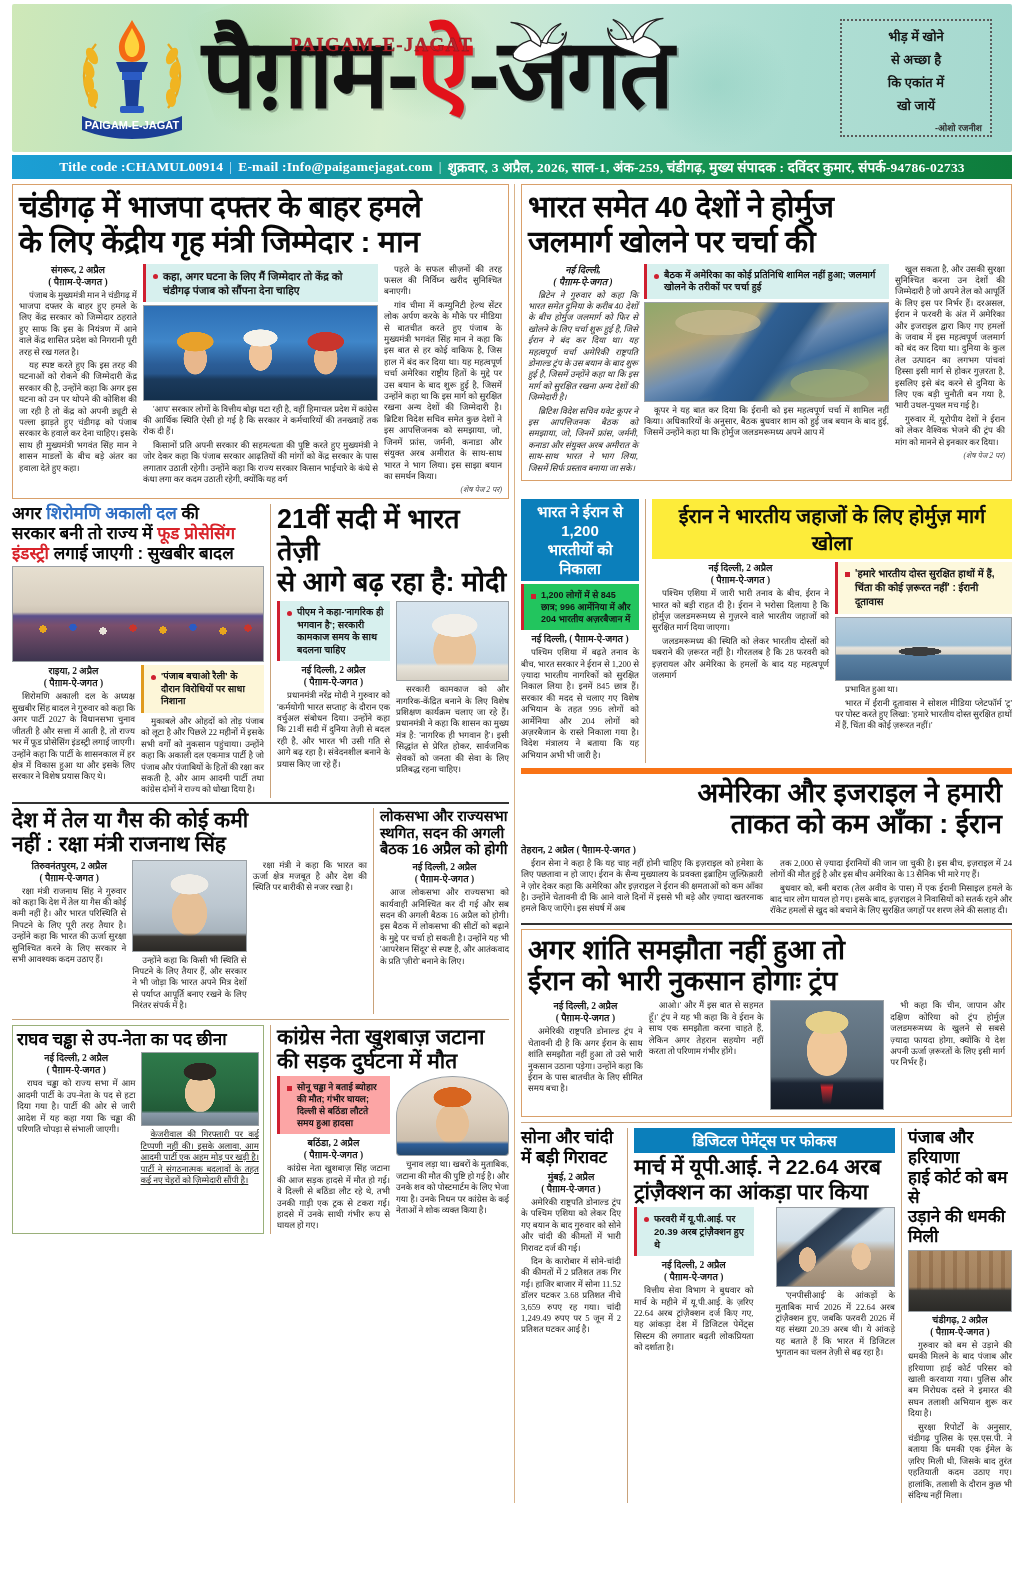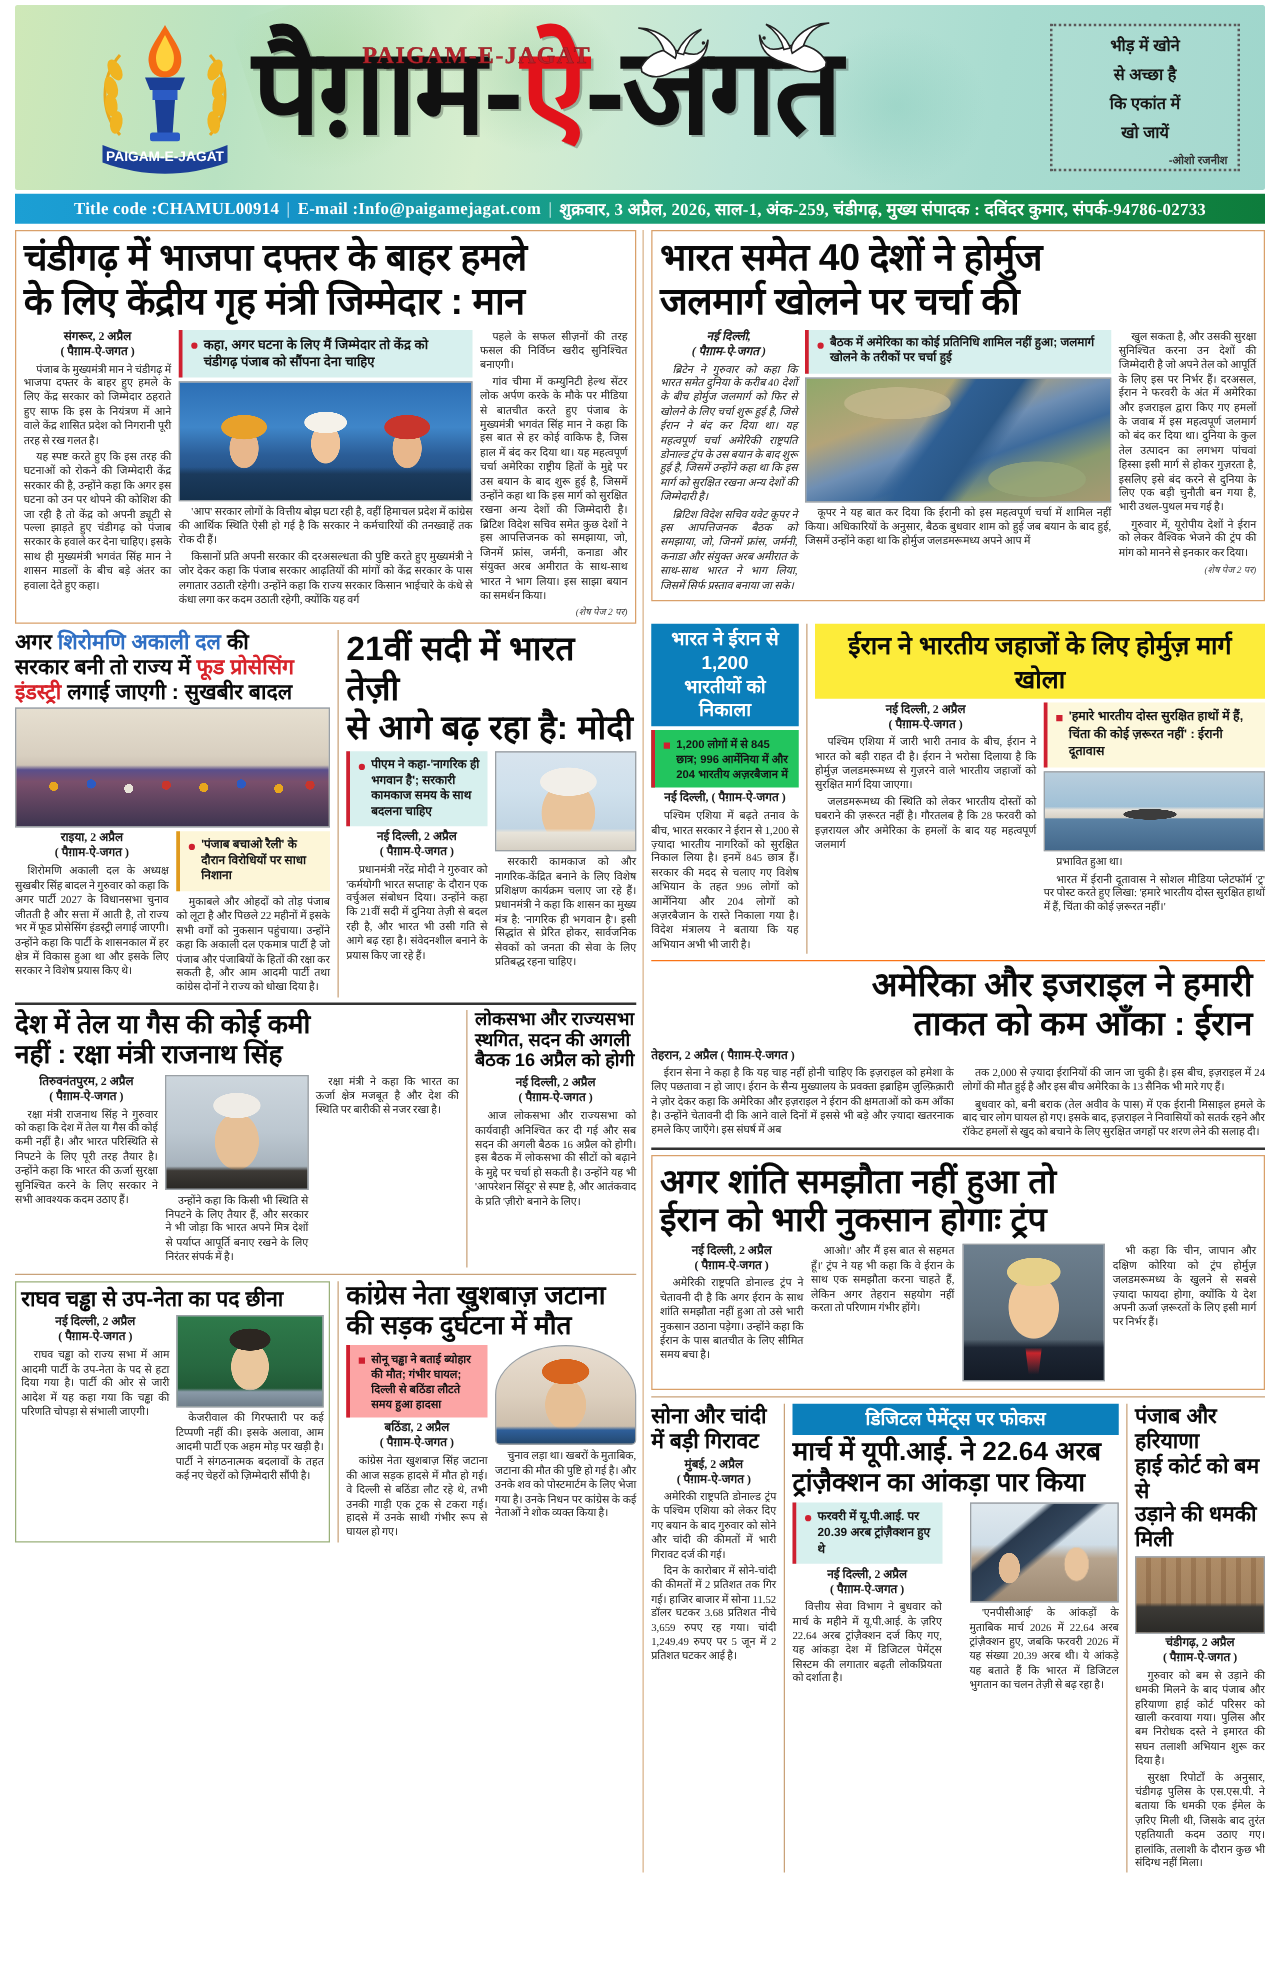--- a/index.html
+++ b/index.html
@@ -255,21 +255,21 @@
                  radial-gradient(ellipse 22px 30px at 50% 52%, #f0c49a 0%, #f0c49a 52%, transparent 54%),
                  radial-gradient(ellipse 22px 30px at 78% 56%, #e8b78c 0%, #e8b78c 52%, transparent 54%);"></div>
               <div class="ov" style="background:
                  radial-gradient(ellipse 30px 16px at 22% 38%, #e8a12a 0%, #e8a12a 60%, transparent 62%),
                  radial-gradient(ellipse 28px 14px at 50% 34%, #f5f2ea 0%, #f5f2ea 60%, transparent 62%),
                  radial-gradient(ellipse 30px 16px at 78% 38%, #c9352c 0%, #c9352c 60%, transparent 62%);"></div>
               <div class="ov" style="background:linear-gradient(180deg,transparent 72%,#1b3a5c 78%,#14304c 100%);"></div>
             </div>
             <div class="bodytext" style="margin-top:3px;">
               <p>'आप' सरकार लोगों के वित्तीय बोझ घटा रही है, वहीं हिमाचल प्रदेश में कांग्रेस की आर्थिक स्थिति ऐसी हो गई है कि सरकार ने कर्मचारियों की तनख्वाहें तक रोक दी हैं।</p>
-              <p>किसानों प्रति अपनी सरकार की दरअसल्धता की पुष्टि करते हुए मुख्यमंत्री ने जोर देकर कहा कि पंजाब सरकार आढ़तियों की मांगों को केंद्र सरकार के पास लगातार उठाती रहेगी। उन्होंने कहा कि राज्य सरकार किसान भाईचारे के कंधे से कंधा लगा कर कदम उठाती रहेगी, क्योंकि यह वर्ग</p>
+              <p>किसानों प्रति अपनी सरकार की सहमत्धता की पुष्टि करते हुए मुख्यमंत्री ने जोर देकर कहा कि पंजाब सरकार आढ़तियों की मांगों को केंद्र सरकार के पास लगातार उठाती रहेगी। उन्होंने कहा कि राज्य सरकार किसान भाईचारे के कंधे से कंधा लगा कर कदम उठाती रहेगी, क्योंकि यह वर्ग</p>
             </div>
           </div>
 
           <div class="c" style="flex:0 0 118px;">
             <div class="bodytext">
               <p>पहले के सफल सीज़नों की तरह फसल की निर्विघ्न खरीद सुनिश्चित बनाएगी।</p>
               <p>गांव चीमा में कम्युनिटी हेल्थ सेंटर लोक अर्पण करके के मौके पर मीडिया से बातचीत करते हुए पंजाब के मुख्यमंत्री भगवंत सिंह मान ने कहा कि इस बात से हर कोई वाकिफ है, जिस हाल में बंद कर दिया था। यह महत्वपूर्ण चर्चा अमेरिका राष्ट्रीय हितों के मुद्दे पर उस बयान के बाद शुरू हुई है, जिसमें उन्होंने कहा था कि इस मार्ग को सुरक्षित रखना अन्य देशों की जिम्मेदारी है। ब्रिटिश विदेश सचिव समेत कुछ देशों ने इस आपत्तिजनक को समझाया, जो, जिनमें फ्रांस, जर्मनी, कनाडा और संयुक्त अरब अमीरात के साथ-साथ भारत ने भाग लिया। इस साझा बयान का समर्थन किया।</p>
             </div>
             <div class="jumpnote">(शेष पेज 2 पर)</div>
           </div>
@@ -406,21 +406,21 @@
                 <p>राघव चड्ढा को राज्य सभा में आम आदमी पार्टी के उप-नेता के पद से हटा दिया गया है। पार्टी की ओर से जारी आदेश में यह कहा गया कि चड्ढा की परिणति चोपड़ा से संभाली जाएगी।</p>
               </div>
             </div>
             <div class="c">
               <div class="photo" style="height:74px;">
                 <div class="ov" style="background:linear-gradient(180deg,#2e7a4a 0%,#276840 55%,#1d5030 100%);"></div>
                 <div class="ov" style="background:radial-gradient(ellipse 24px 30px at 50% 56%, #eac79d 0 62%, transparent 64%);"></div>
                 <div class="ov" style="background:radial-gradient(ellipse 26px 14px at 50% 26%, #2c2621 0 62%, transparent 64%);"></div>
                 <div class="ov" style="background:linear-gradient(180deg,transparent 80%,#8a9aa8 84%,#6f7e8a 100%);"></div>
               </div>
-              <div class="bodytext" style="margin-top:3px;">
+              <div class="bodytext" style="margin-top:3px;text-decoration:underline;">
                 <p>केजरीवाल की गिरफ्तारी पर कई टिप्पणी नहीं की। इसके अलावा, आम आदमी पार्टी एक अहम मोड़ पर खड़ी है। पार्टी ने संगठनात्मक बदलावों के तहत कई नए चेहरों को ज़िम्मेदारी सौंपी है।</p>
               </div>
             </div>
           </div>
         </div>
 
         <div class="c" style="border-left:1px solid #c9a27a;padding-left:6px;">
           <div class="hl hl-md">कांग्रेस नेता खुशबाज़ जटाना</div>
           <div class="hl hl-md" style="margin-bottom:3px;">की सड़क दुर्घटना में मौत</div>
           <div class="cols2" style="gap:6px;">
@@ -528,21 +528,21 @@
               </div>
               <div class="bodytext" style="margin-top:3px;">
                 <p>प्रभावित हुआ था।</p>
                 <p>भारत में ईरानी दूतावास ने सोशल मीडिया प्लेटफॉर्म 'ट्र' पर पोस्ट करते हुए लिखा: 'हमारे भारतीय दोस्त सुरक्षित हाथों में हैं, चिंता की कोई ज़रूरत नहीं।'</p>
               </div>
             </div>
           </div>
         </div>
       </div>
 
-      <div style="margin-top:5px;border-top:1px solid #f97316;padding-top:4px;">
+      <div style="margin-top:5px;border-top:6px solid #f97316;padding-top:4px;">
         <div class="hl hl-lg" style="text-align:right;padding-right:10px;">अमेरिका और इजराइल ने हमारी</div>
         <div class="hl hl-lg" style="text-align:right;padding-right:10px;margin-bottom:3px;">ताकत को कम आँका : ईरान</div>
         <div class="dateline" style="text-align:left;margin-bottom:2px;">तेहरान, 2 अप्रैल ( पैग़ाम-ऐ-जगत )</div>
         <div class="cols2" style="gap:7px;">
           <div class="c">
             <div class="bodytext">
               <p>ईरान सेना ने कहा है कि यह चाह नहीं होनी चाहिए कि इज़राइल को हमेशा के लिए पछतावा न हो जाए। ईरान के सैन्य मुख्यालय के प्रवक्ता इब्राहिम ज़ुल्फ़िक़ारी ने ज़ोर देकर कहा कि अमेरिका और इज़राइल ने ईरान की क्षमताओं को कम आँका है। उन्होंने चेतावनी दी कि आने वाले दिनों में इससे भी बड़े और ज़्यादा खतरनाक हमले किए जाएँगे। इस संघर्ष में अब</p>
             </div>
           </div>
           <div class="c">

